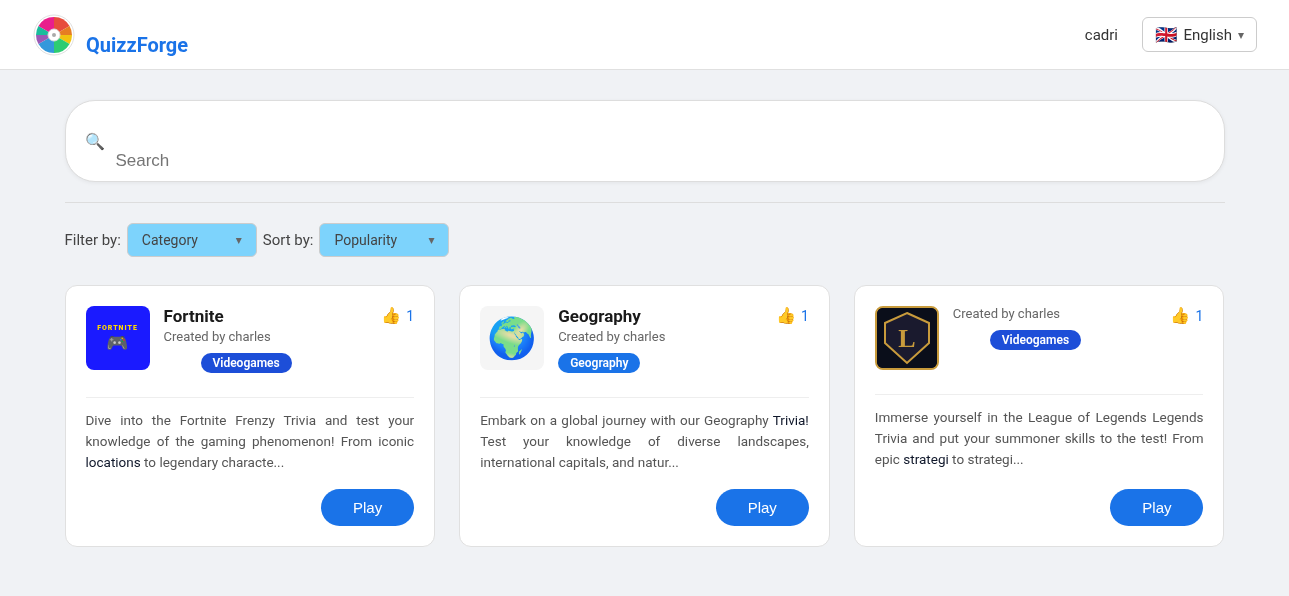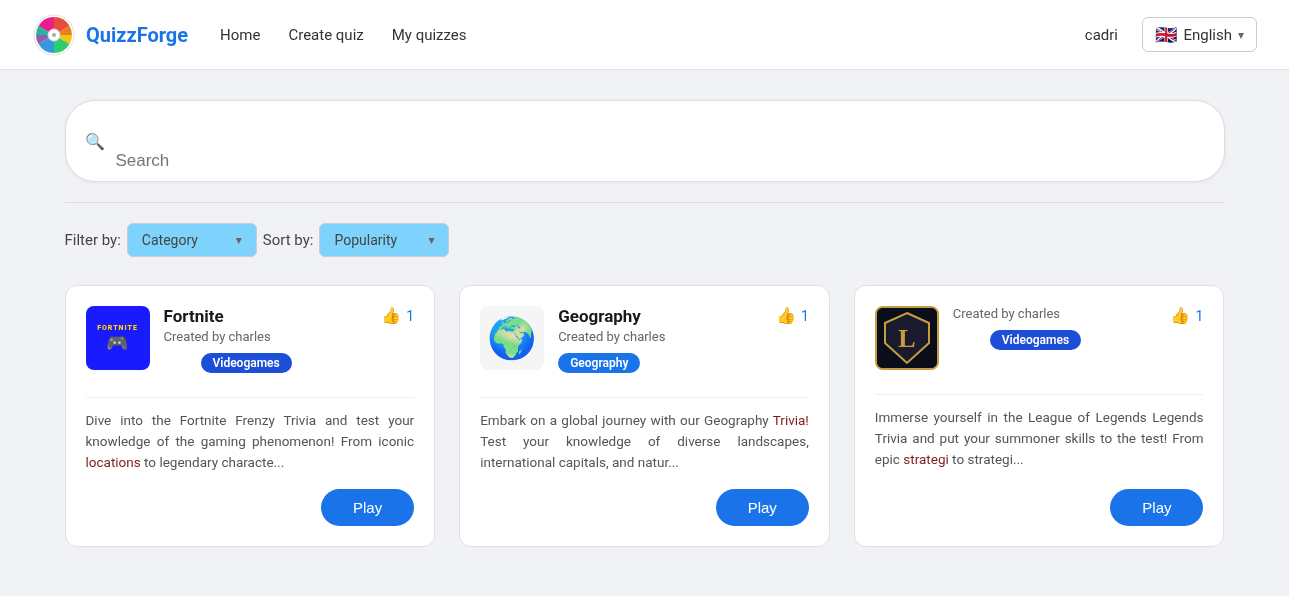--- a/index.html
+++ b/index.html
@@ -10,21 +10,21 @@
       background: #fff;
       border-bottom: 1px solid #e0e0e0;
       display: flex;
       align-items: center;
       padding: 0 32px;
       height: 70px;
       gap: 32px;
     }
     .navbar-brand {
       display: flex;
-      align-items: center;
+      align-items: flex-end;
       gap: 10px;
       text-decoration: none;
     }
     .brand-text {
       font-size: 20px;
       font-weight: 700;
       color: #1a73e8;
     }
     .logo-icon {
       width: 44px;
@@ -237,21 +237,21 @@
       margin: 12px 0;
     }
     .card-desc {
       font-size: 13.5px;
       color: #555;
       line-height: 1.55;
       text-align: justify;
       flex: 1;
       margin-bottom: 16px;
     }
-    .card-desc .highlight { color: #7f1d1d; }
+    .card-desc .highlight { color: #0f172a; }
 
     .play-btn {
       background: #1a73e8;
       color: #fff;
       border: none;
       border-radius: 30px;
       padding: 10px 32px;
       font-size: 15px;
       font-weight: 400;
       cursor: pointer;
@@ -280,25 +280,20 @@
       <path d="M22 22 L22 40 A18 18 0 0 1 6.44 31 Z" fill="#3498db"></path>
       <path d="M22 22 L6.44 31 A18 18 0 0 1 4 22 Z" fill="#9b59b6"></path>
       <path d="M22 22 L4 22 A18 18 0 0 1 6.44 13 Z" fill="#1abc9c"></path>
       <path d="M22 22 L6.44 13 A18 18 0 0 1 22 4 Z" fill="#e91e8c"></path>
       <circle cx="22" cy="22" r="6" fill="white" stroke="#ddd" stroke-width="1"></circle>
       <circle cx="22" cy="22" r="2" fill="#aaa"></circle>
     </svg>
     <span class="brand-text">QuizzForge</span>
   </a>
 
-  <div class="nav-links">
-    <a class="nav-link" href="#">Home</a>
-    <a class="nav-link" href="#">Create quiz</a>
-    <a class="nav-link" href="#">My quizzes</a>
-  </div>
 
   <div class="nav-right">
     <span class="user-name">cadri</span>
     <div class="lang-selector">
       <span class="flag-icon">🇬🇧</span>
       <span>English</span>
       <span class="chevron">▾</span>
     </div>
   </div>
 </nav>

